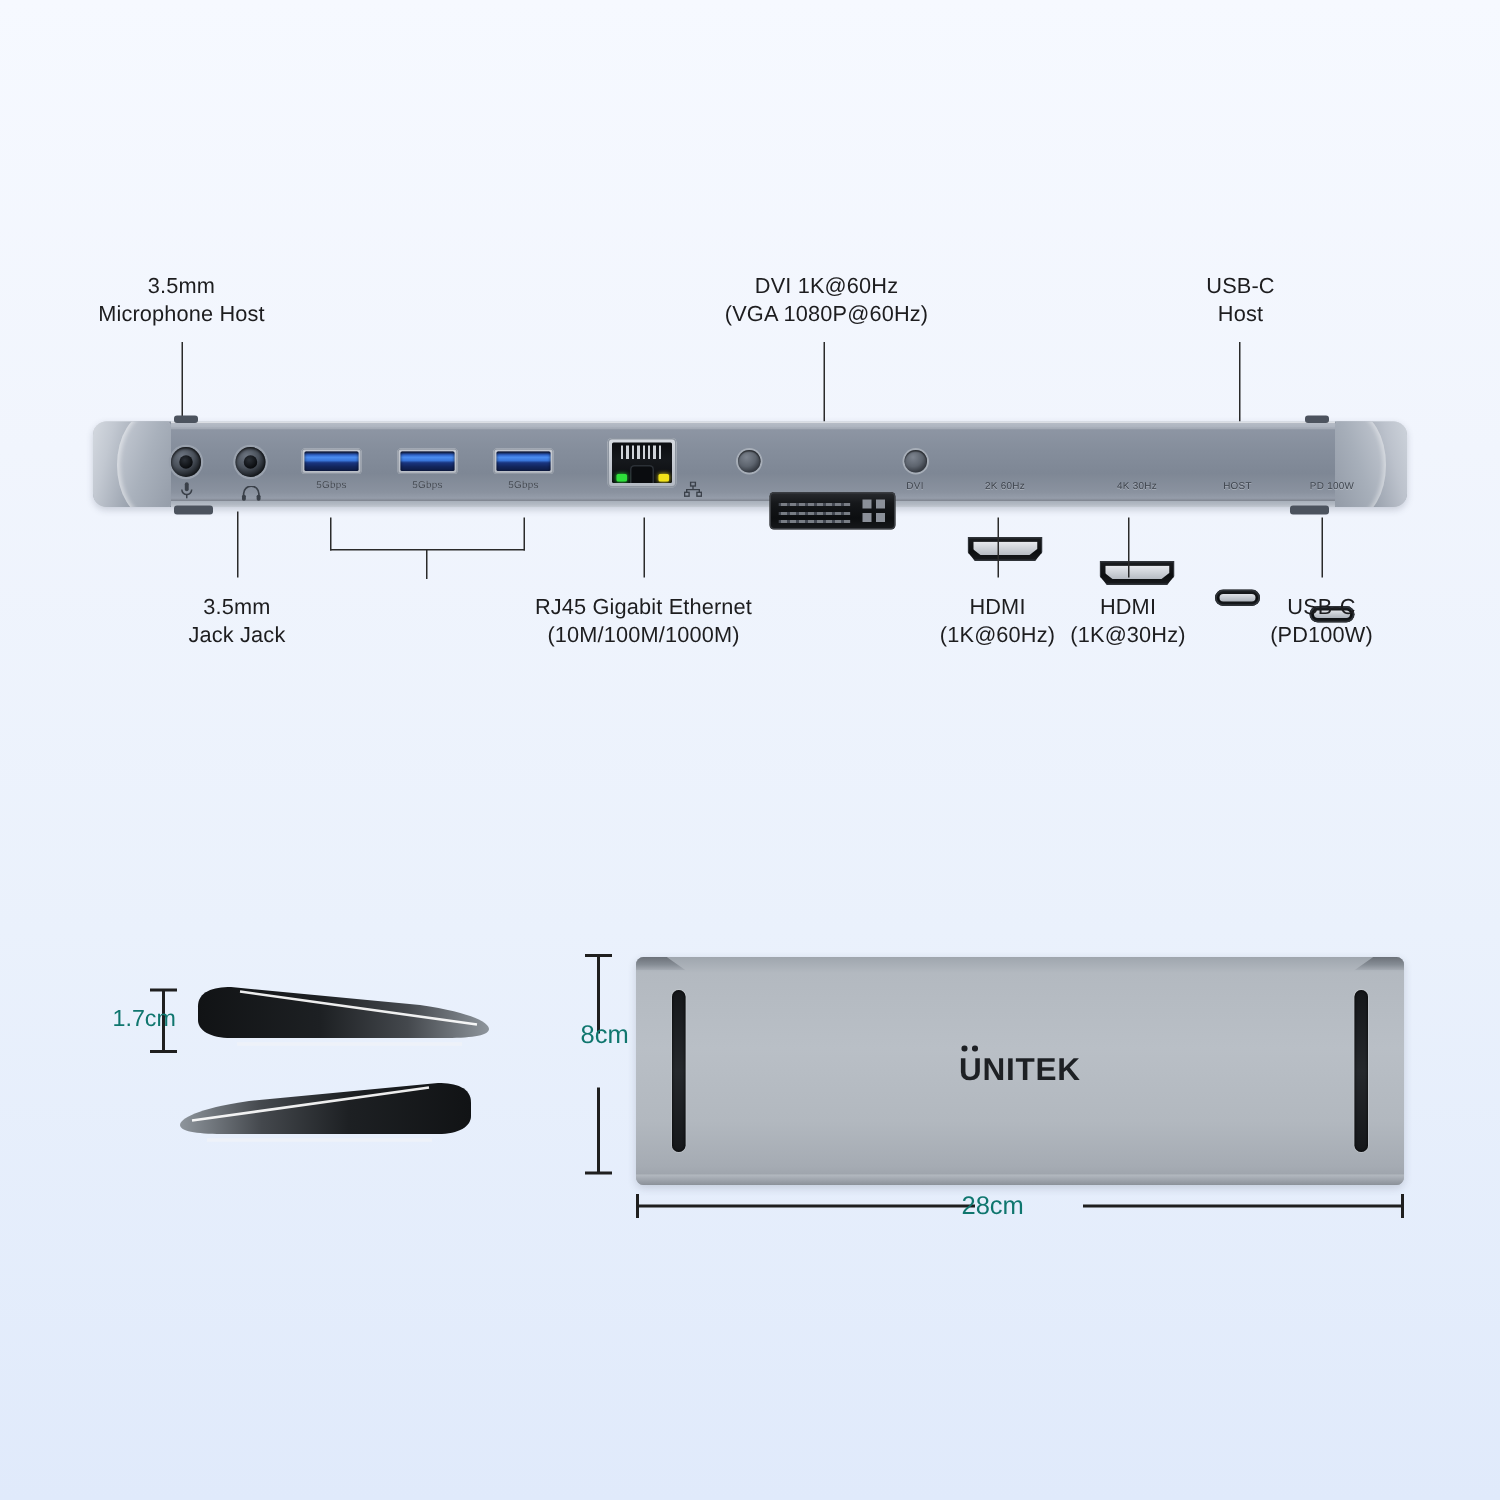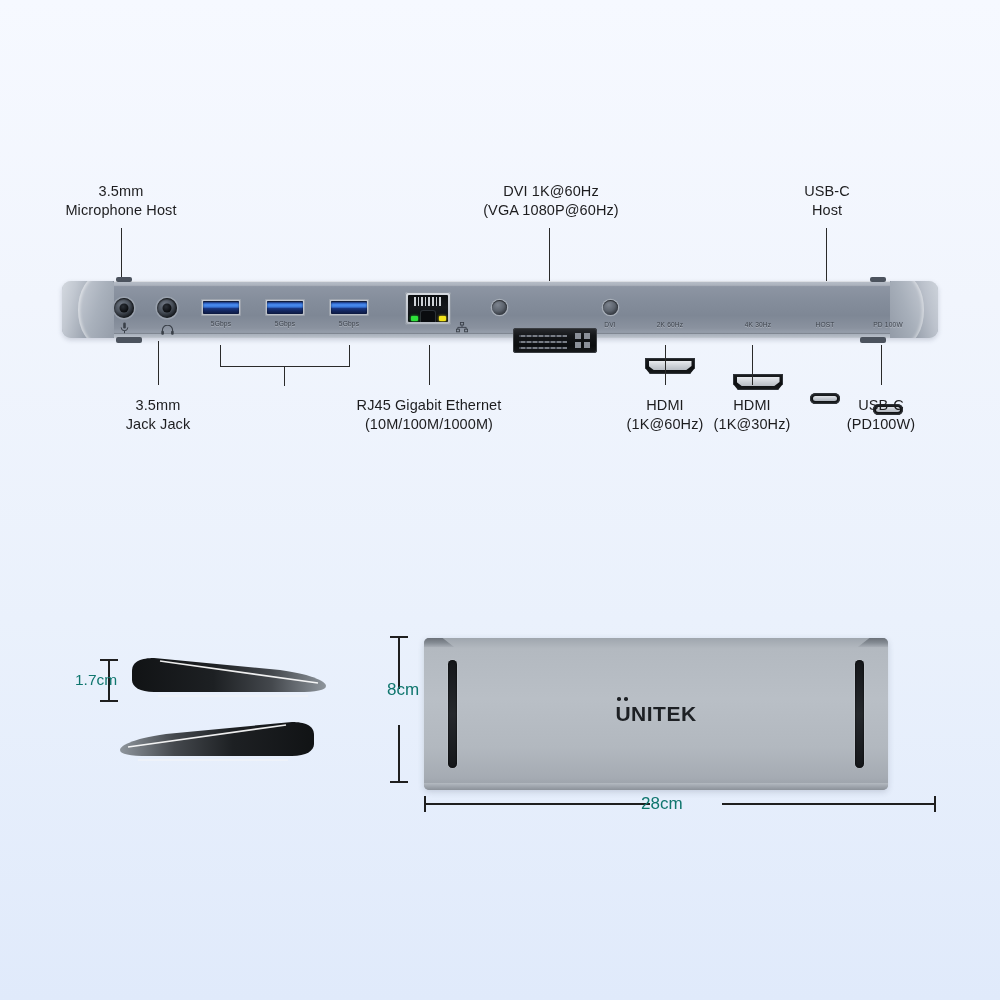--- a/index.html
+++ b/index.html
@@ -199,21 +199,21 @@
   }
 
   .picon { position:absolute; color:#3a4049; }
 
   
   #profile-group { position:absolute; left:60px; top:630px; width:300px; height:180px; }
   .wedge { position:absolute; }
 
   
   #topview {
-    position:absolute; left:424px; top:638px; width:464px; height:152px;text-decoration:underline;
+    position:absolute; left:424px; top:638px; width:512px; height:152px;text-decoration:underline;
   }
   .tv-body {
     position:absolute; inset:0;
     border-radius:5px;
     background:linear-gradient(180deg,#9fa6ae 0%,#b3b9c0 7%,#b9bfc6 40%,#b2b8bf 72%,#a5abb3 92%,#969ca4 100%);
     box-shadow:0 2px 6px rgba(60,70,90,.2);
   }
   .tv-top-edge {
     position:absolute; left:0; right:0; top:0; height:9px;
     background:linear-gradient(180deg,#6b7179 0%,#858c94 55%,#a8aeb6 100%);

